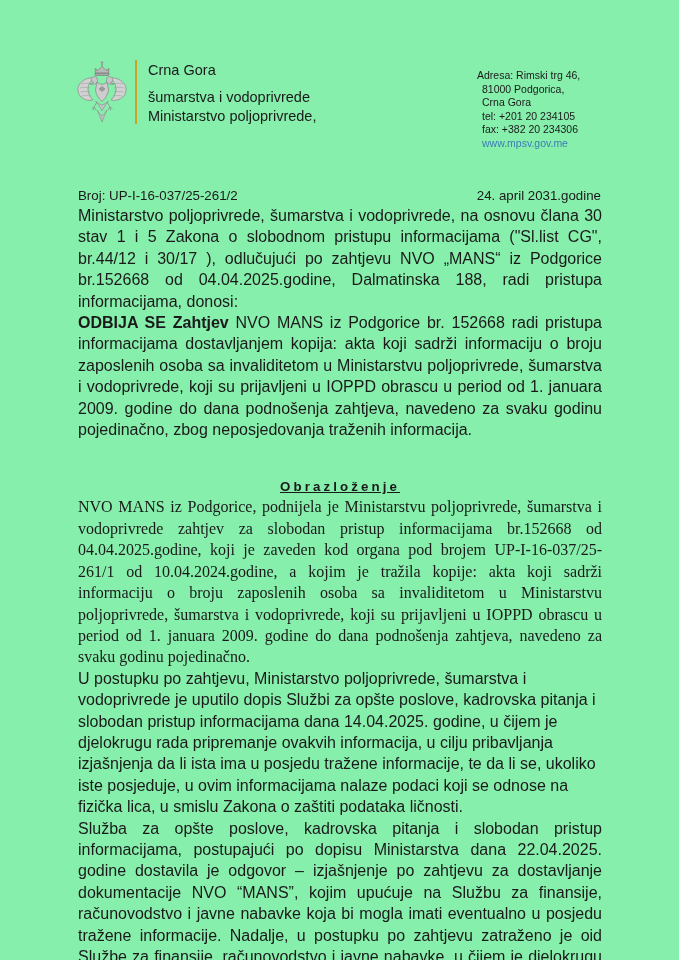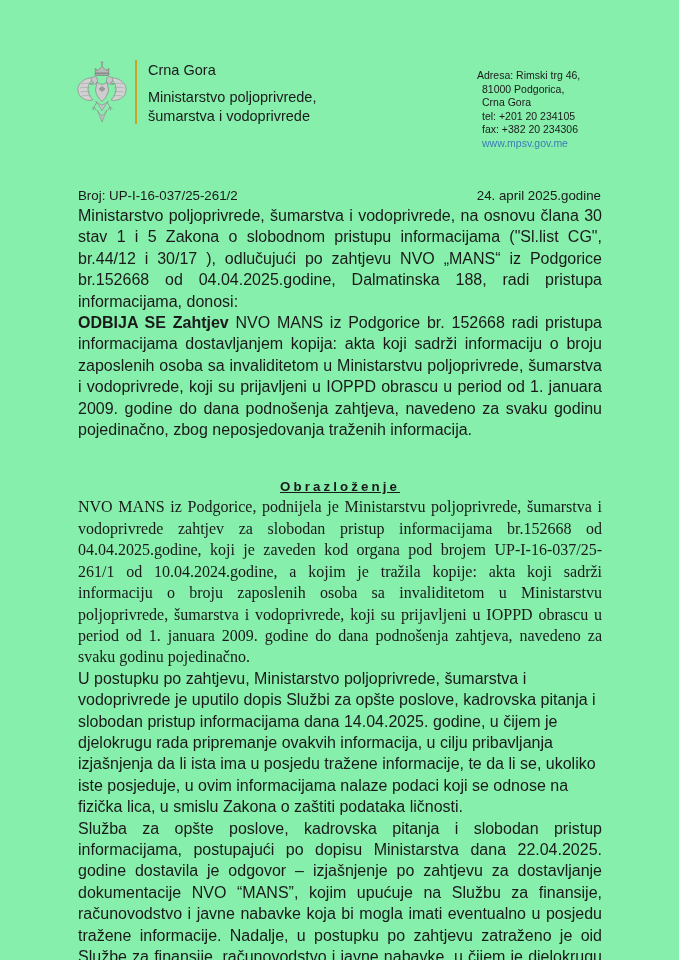--- a/index.html
+++ b/index.html
@@ -192,41 +192,41 @@
                    C30 55 28.5 57 27 58 C25.5 57 24 55 22 52 Z" fill="#c9c9c9" stroke="#888888" stroke-width="0.6"></path>
           <path d="M27 56 L27 64" stroke="#9b9b9b" stroke-width="0.5"></path>
         </g>
       </svg>
 
       <div class="brand-rule"></div>
 
       <div class="brand-text">
         <div class="brand-country">Crna Gora</div>
         <div class="brand-ministry">
+          <div>šumarstva i vodoprivrede</div>
           <div>Ministarstvo poljoprivrede,</div>
-          <div>šumarstva i vodoprivrede</div>
         </div>
       </div>
     </div>
 
     <div class="address">
       <div class="addr-line">Adresa: Rimski trg 46,</div>
       <div class="addr-line addr-indent">81000 Podgorica,</div>
       <div class="addr-line addr-indent">Crna Gora</div>
       <div class="addr-line addr-indent">tel: +201 20 234105</div>
       <div class="addr-line addr-indent">fax: +382 20 234306</div>
       <div class="addr-url">www.mpsv.gov.me</div>
     </div>
   </div>
 
   <div class="content">
 
     <div class="refline">
       <span class="ref-no">Broj: UP-I-16-037/25-261/2</span>
-      <span class="ref-date">24. april 2025.godine</span>
+      <span class="ref-date">24. april 2031.godine</span>
     </div>
 
     <p class="para intro">Ministarstvo poljoprivrede, šumarstva i vodoprivrede, na osnovu člana 30 stav 1 i 5 Zakona o slobodnom pristupu informacijama ("Sl.list CG", br.44/12 i 30/17 ), odlučujući po zahtjevu NVO „MANS“ iz Podgorice br.152668 od 04.04.2025.godine, Dalmatinska 188, radi pristupa informacijama, donosi:</p>
 
 
     <p class="para decision"><b>ODBIJA SE Zahtjev</b><span> NVO MANS iz Podgorice br. 152668 radi pristupa informacijama dostavljanjem kopija: akta koji sadrži informaciju o broju zaposlenih osoba sa invaliditetom u Ministarstvu poljoprivrede, šumarstva i vodoprivrede, koji su prijavljeni u IOPPD obrascu u period od 1. januara 2009. godine do dana podnošenja zahtjeva, navedeno za svaku godinu pojedinačno, zbog neposjedovanja traženih informacija.</span></p>
 
     <div class="heading heading-obraz">Obrazloženje</div>
 
     <p class="para obr-p1">NVO MANS iz Podgorice, podnijela je Ministarstvu poljoprivrede, šumarstva i vodoprivrede zahtjev za slobodan pristup informacijama br.152668 od 04.04.2025.godine, koji je zaveden kod organa pod brojem UP-I-16-037/25-261/1 od 10.04.2024.godine,  a kojim je tražila kopije: akta koji sadrži informaciju o broju zaposlenih osoba sa invaliditetom u Ministarstvu poljoprivrede, šumarstva i vodoprivrede, koji su prijavljeni u IOPPD obrascu u period od 1. januara 2009. godine do dana podnošenja zahtjeva, navedeno za svaku godinu pojedinačno.</p>

